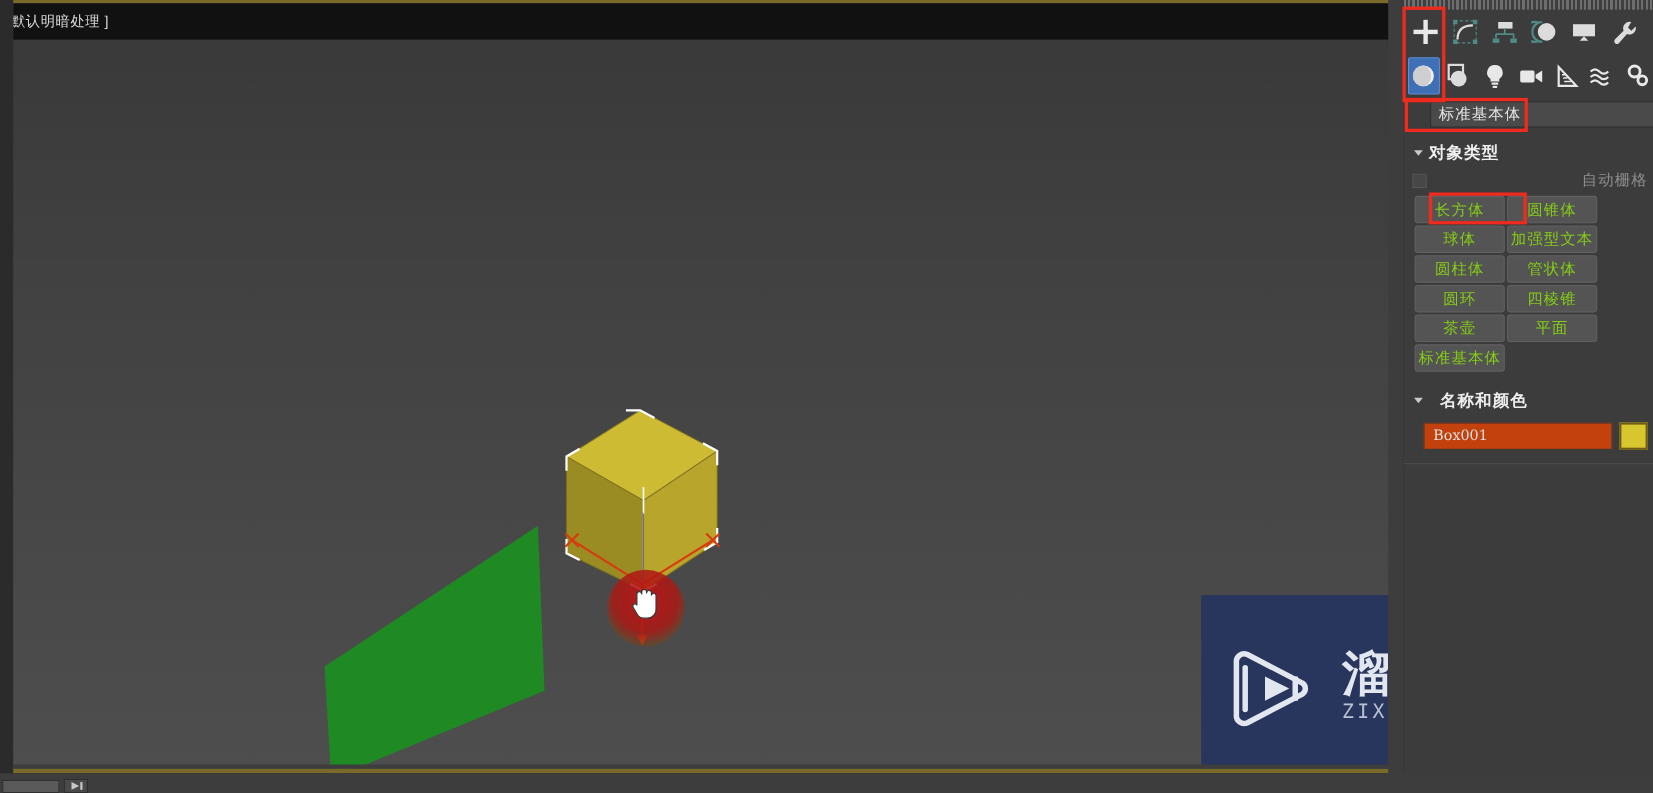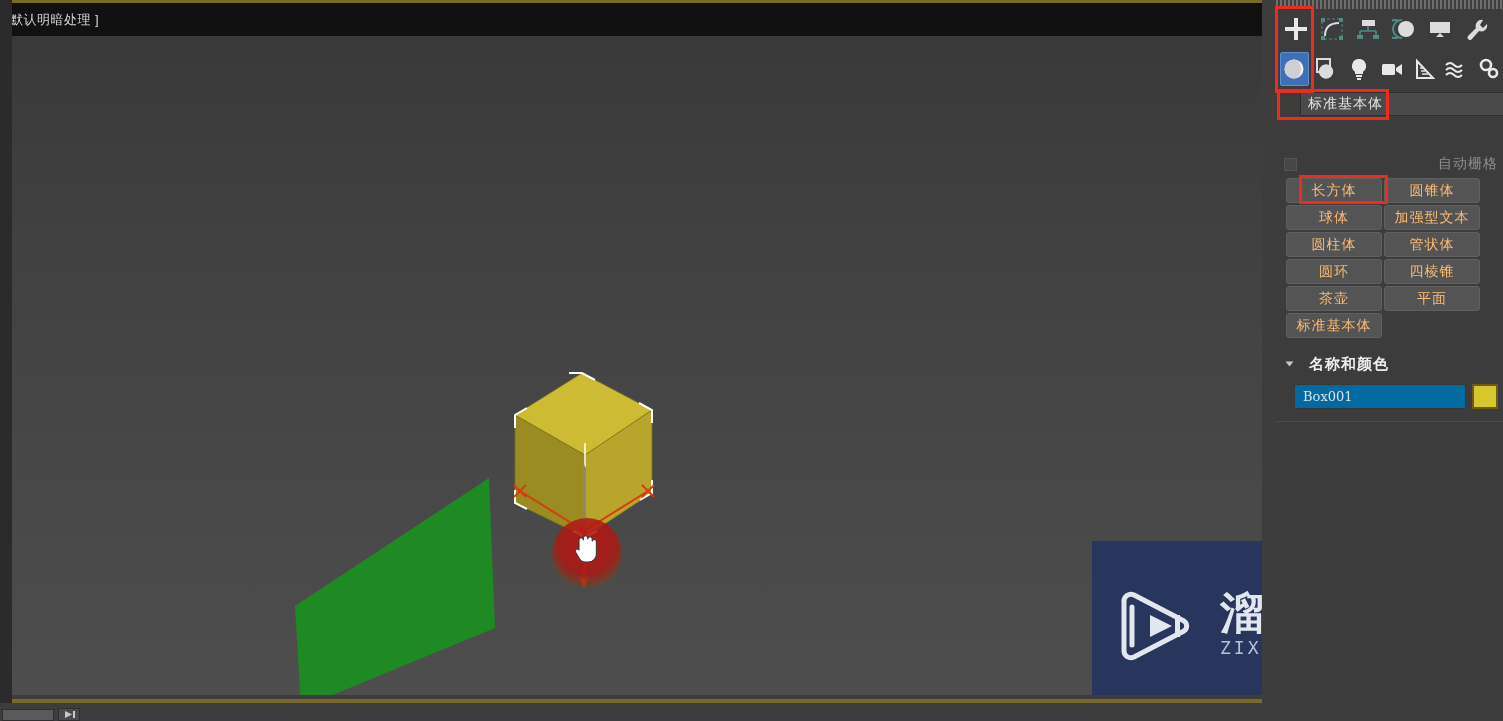--- a/index.html
+++ b/index.html
@@ -122,31 +122,31 @@
     display:flex;align-items:center;justify-content:space-between;gap:6px;
   }
   #autogrid-box{width:11px;height:11px;background:#474747;border:1px solid #535353;}
   #autogrid-row span{color:#8d8d8d;font-size:14px;letter-spacing:1px;}
 
   #objtype-grid{
     position:absolute;left:10px;top:178px;width:210px;
     display:flex;flex-wrap:wrap;gap:2px 2px;
   }
   .obj-btn{
-    width:96px;height:25px;background:#545454;border:1px solid #606060;
+    width:82px;height:25px;background:#545454;border:1px solid #606060;
     border-radius:3px;box-sizing:border-box;
     display:flex;align-items:center;justify-content:center;
-    color:#fdba74;font-size:14px;letter-spacing:1px;
+    color:#84cc16;font-size:14px;letter-spacing:1px;
   }
 
   #name-row{
     position:absolute;left:18px;top:384px;width:204px;height:25px;display:flex;gap:6px;
   }
   #name-field{
-    flex:1;background:#0369a1;border:1px solid #373737;box-sizing:border-box;
+    flex:1;background:#c2410c;border:1px solid #373737;box-sizing:border-box;
     display:flex;align-items:center;padding-left:8px;
     color:#e0e0e0;font-size:13px;font-family:"DejaVu Serif",serif;
   }
   #color-sw{
     width:26px;height:25px;background:#d8c62f;border:2px solid #6d5c18;box-sizing:border-box;
   }
   #panel-rule{
     position:absolute;left:0;top:421px;width:227px;height:1px;background:#4c4c4c;
   }
 
@@ -343,20 +343,24 @@
           <circle cx="9" cy="8" r="5" fill="none" stroke="#e8e8e8" stroke-width="2.6"></circle>
           <circle cx="16" cy="16" r="4" fill="none" stroke="#e8e8e8" stroke-width="2.6"></circle>
         </svg>
       </div>
     </div>
 
     <div id="prim-dd">
       <span>标准基本体</span>
     </div>
 
+    <div class="rollout-hdr" id="hdr-objtype">
+      <div class="tri"></div>
+      <div class="ttl">对象类型</div>
+    </div>
 
     <div id="autogrid-row">
       <div id="autogrid-box"></div>
       <span>自动栅格</span>
     </div>
 
     <div id="objtype-grid">
       <div class="obj-btn">长方体</div>
       <div class="obj-btn">圆锥体</div>
       <div class="obj-btn">球体</div>

